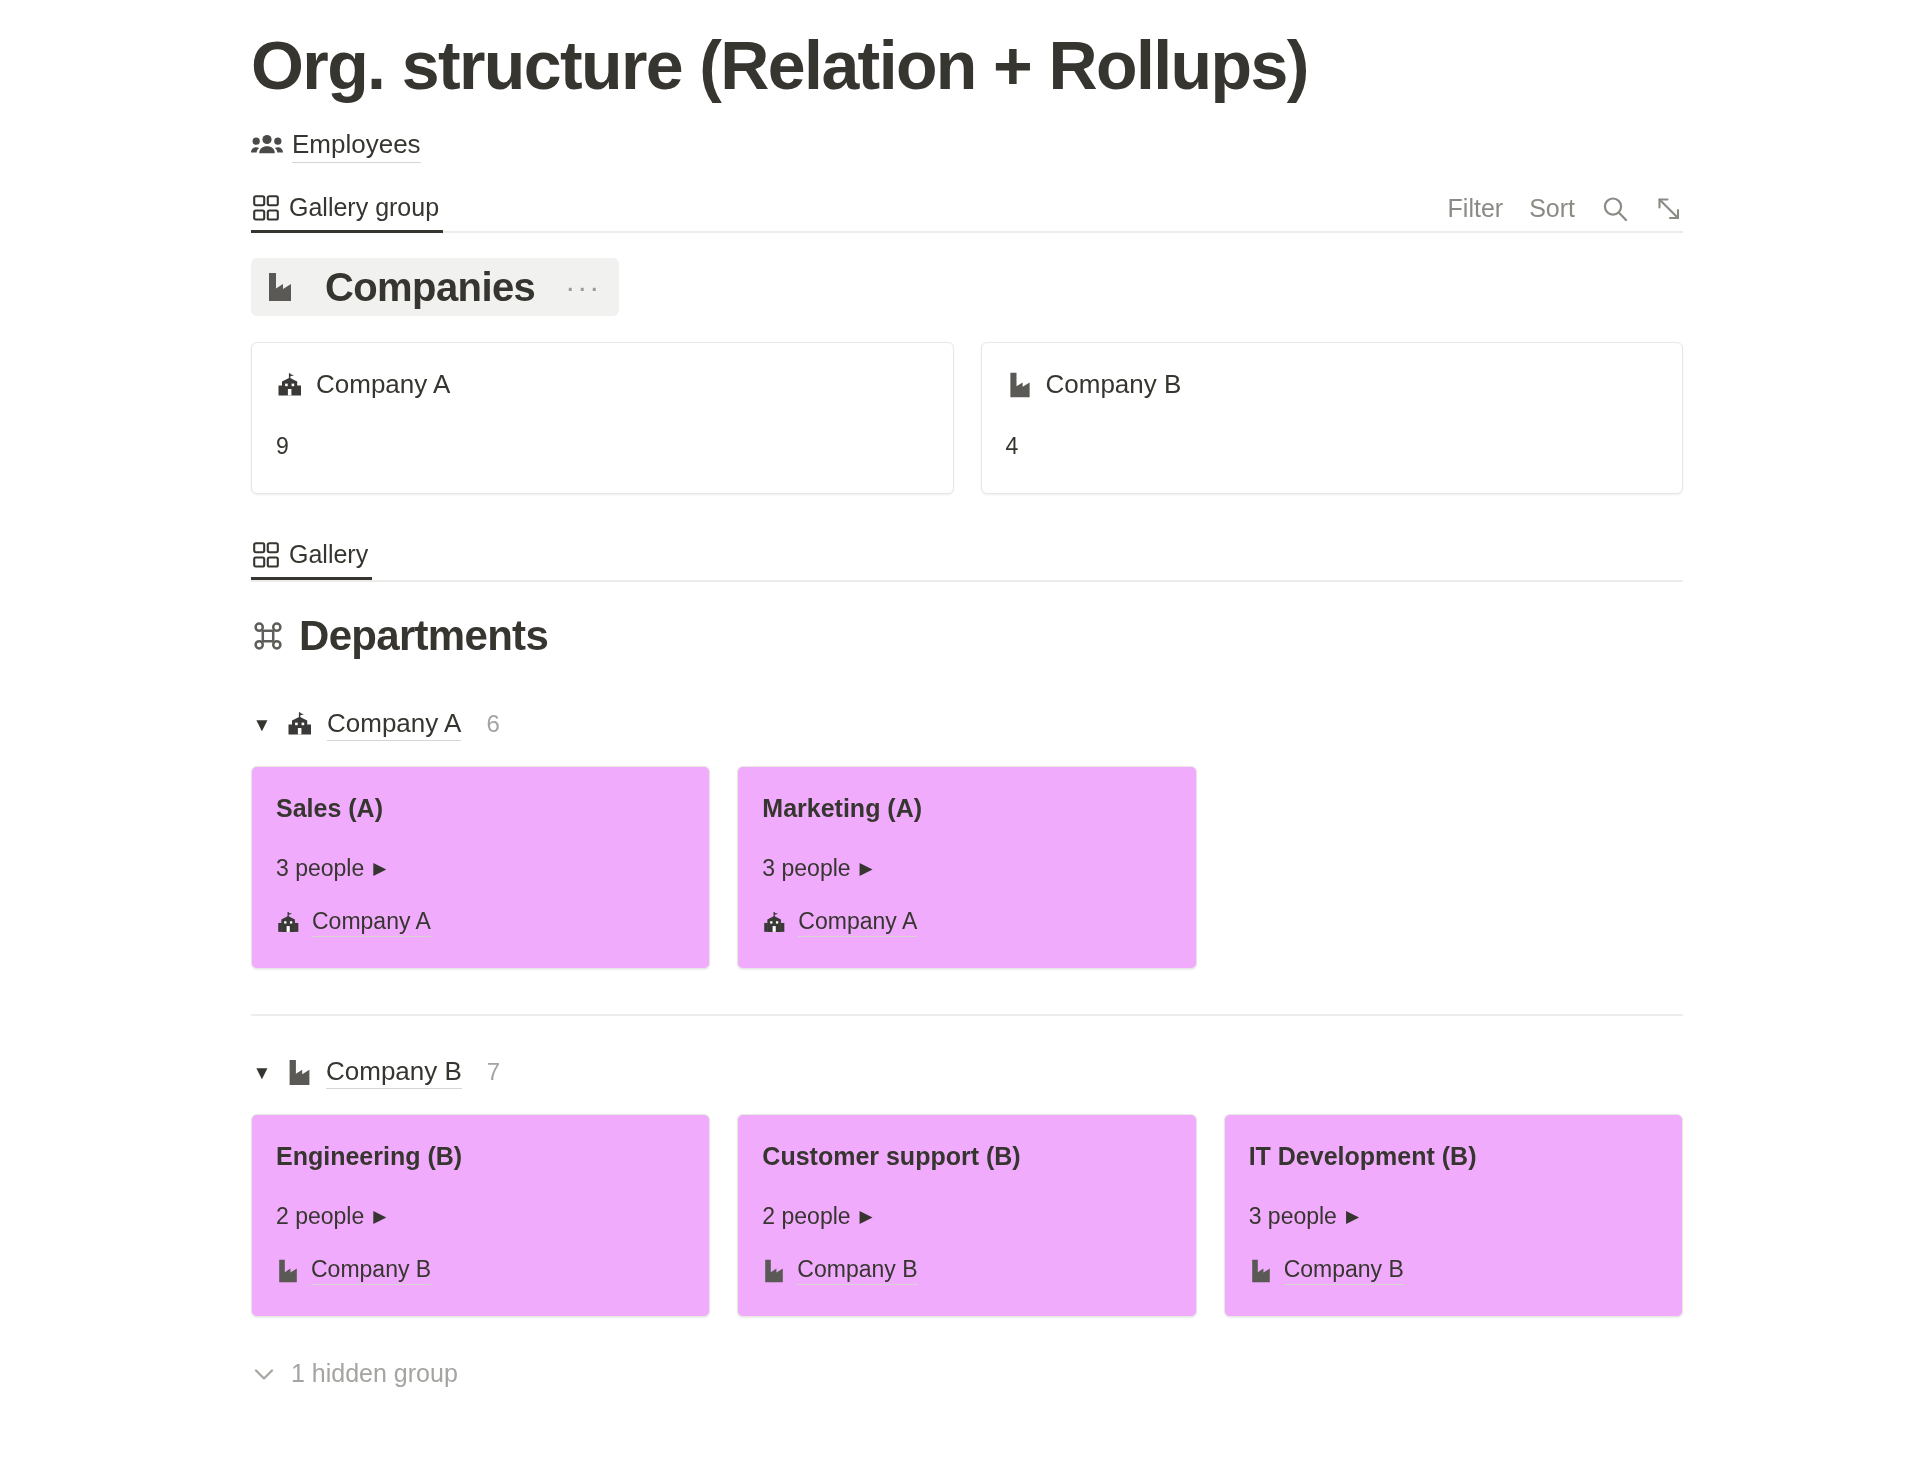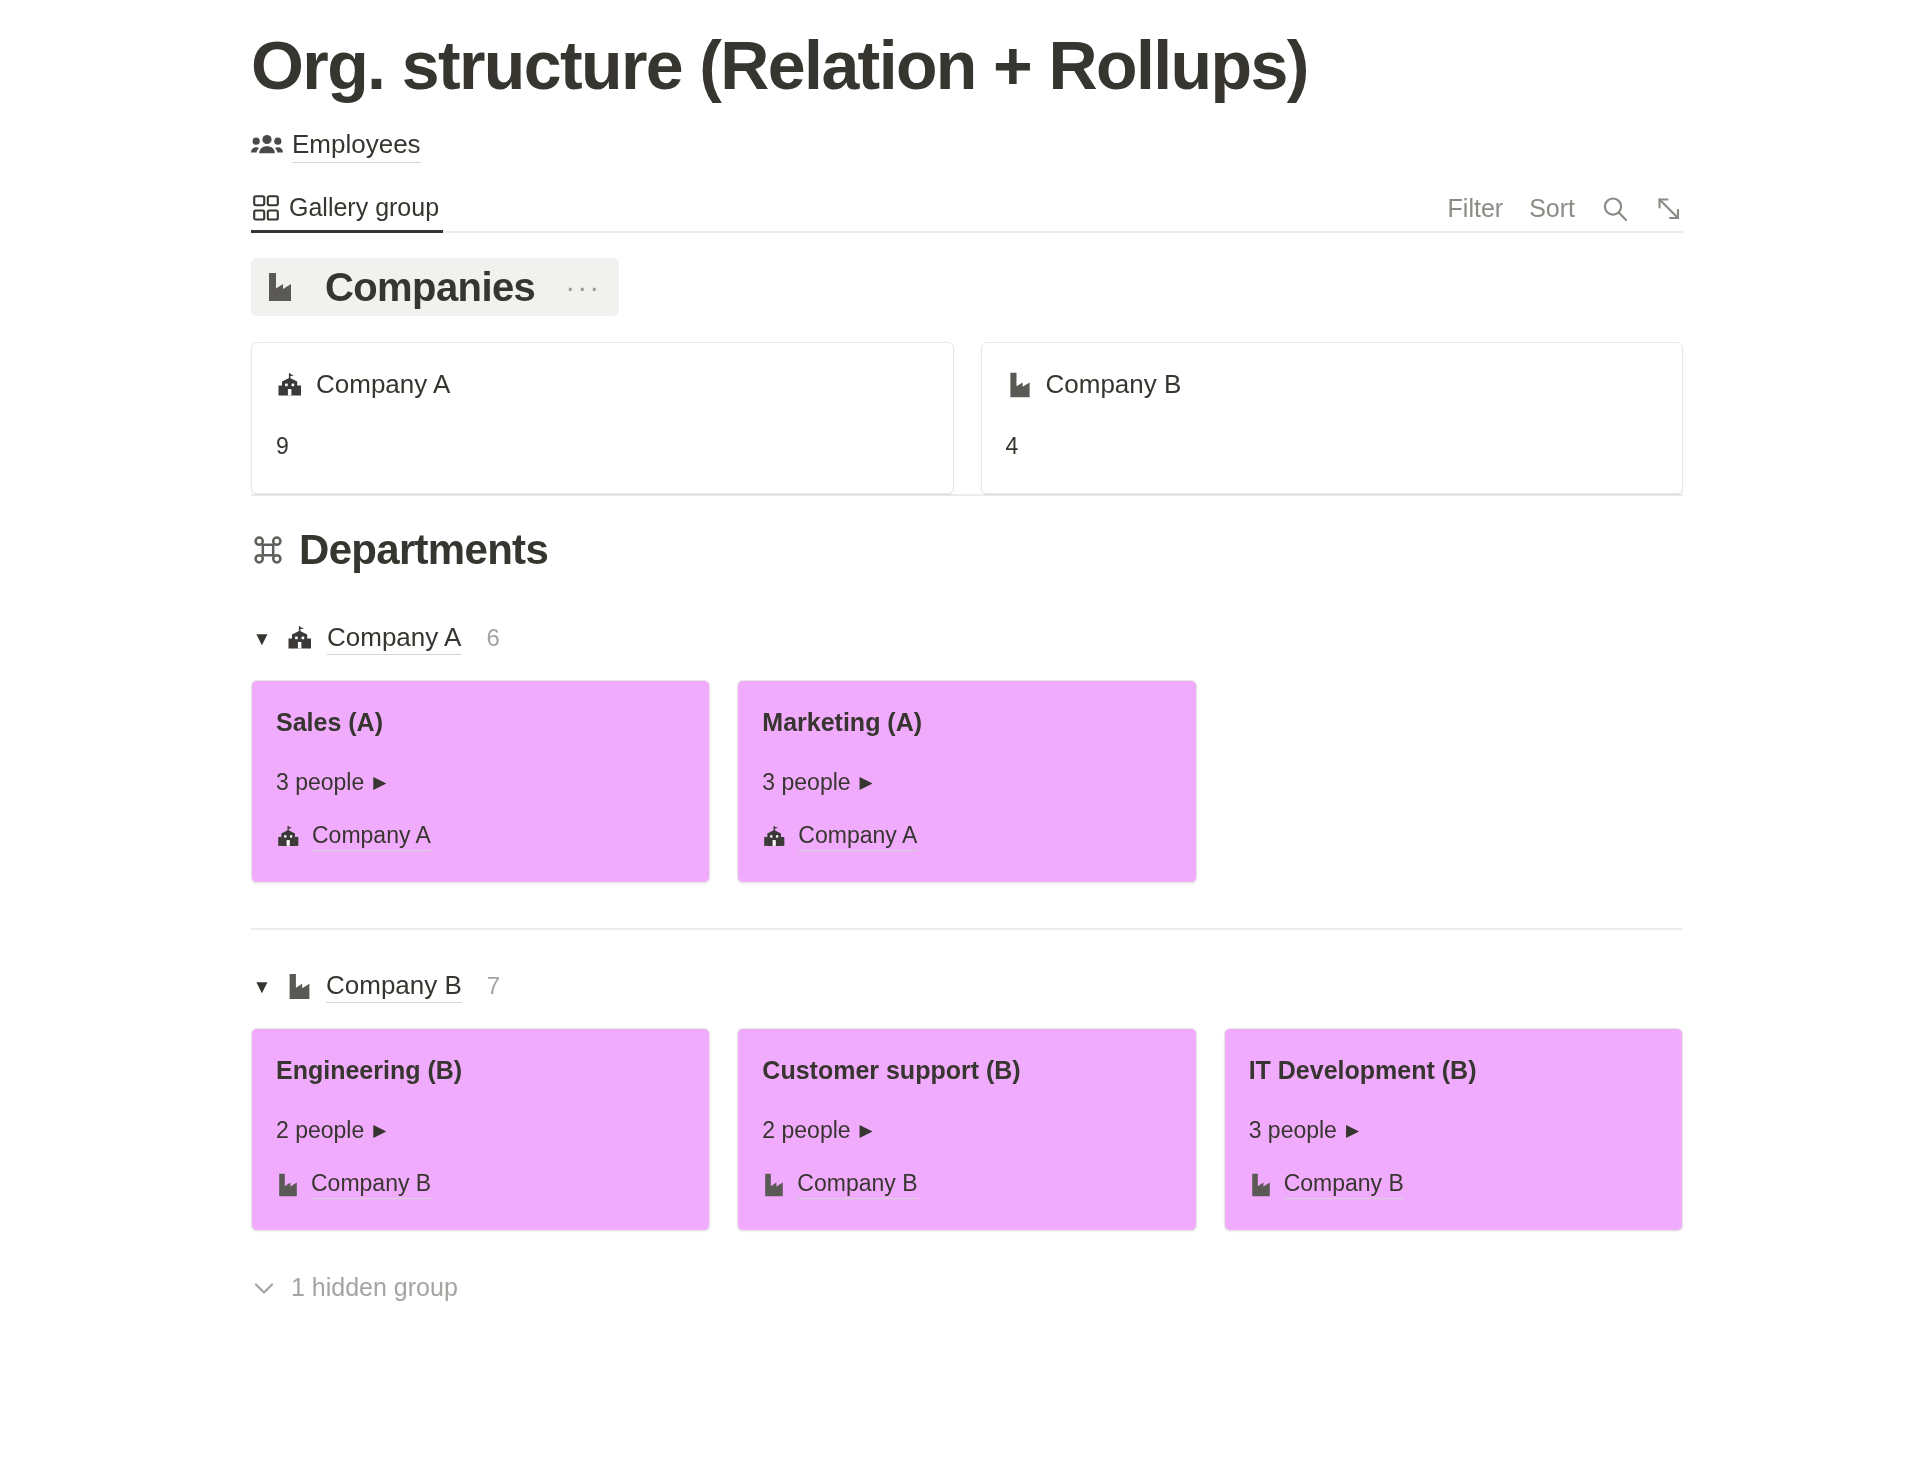--- a/index.html
+++ b/index.html
@@ -384,20 +384,33 @@
               <path d="M4 9.5 L4 30 L26 30 L26 13 L18 18 L18 13 L11 17.5 L11 2 L4 2 Z" fill="#5a5956"></path>
             </svg>
           </span>
           <span>Company B</span>
         </div>
         <div class="company-card-value">4</div>
       </div>
 
     </div>
 
+    <div class="gallery-bar">
+      <div class="view-tab active">
+        <span>
+          <svg width="26" height="26" viewBox="0 0 26 26">
+            <rect x="1.2" y="1.2" width="10" height="9" rx="1.6" fill="none" stroke="#37352f" stroke-width="2.1"></rect>
+            <rect x="14.8" y="1.2" width="10" height="9" rx="1.6" fill="none" stroke="#37352f" stroke-width="2.1"></rect>
+            <rect x="1.2" y="15.5" width="10" height="9" rx="1.6" fill="none" stroke="#37352f" stroke-width="2.1"></rect>
+            <rect x="14.8" y="15.5" width="10" height="9" rx="1.6" fill="none" stroke="#37352f" stroke-width="2.1"></rect>
+          </svg>
+        </span>
+        <span>Gallery</span>
+      </div>
+    </div>
     <div class="section-divider"></div>
 
     <div class="dept-heading">
       <span class="dept-heading-icon">
         <svg width="34" height="34" viewBox="0 0 34 34">
           <path d="M11.8 11.8 h10.4 v10.4 h-10.4 z" fill="none" stroke="#5f5e5b" stroke-width="2.5"></path>
           <circle cx="8.2" cy="8.2" r="3.6" fill="none" stroke="#5f5e5b" stroke-width="2.5"></circle>
           <circle cx="25.8" cy="8.2" r="3.6" fill="none" stroke="#5f5e5b" stroke-width="2.5"></circle>
           <circle cx="8.2" cy="25.8" r="3.6" fill="none" stroke="#5f5e5b" stroke-width="2.5"></circle>
           <circle cx="25.8" cy="25.8" r="3.6" fill="none" stroke="#5f5e5b" stroke-width="2.5"></circle>

